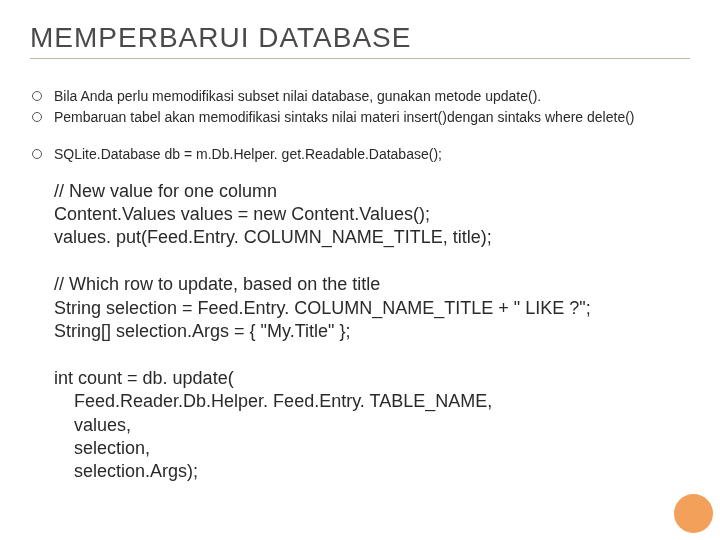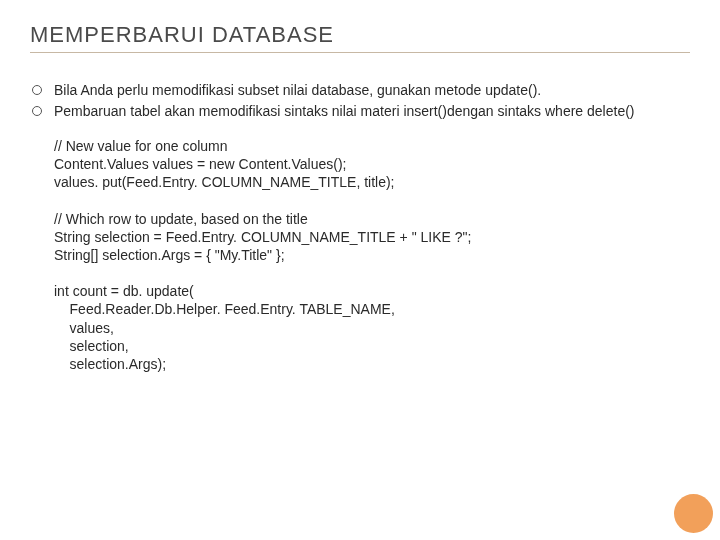--- a/index.html
+++ b/index.html
@@ -13,21 +13,21 @@
     overflow: hidden;
   }
   .slide {
     box-sizing: border-box;
     padding: 22px 30px 0 30px;
     width: 100%;
     height: 100%;
     position: relative;
   }
   .title {
-    font-size: 22px;
+    font-size: 28px;
     font-variant: small-caps;
     letter-spacing: 1px;
     color: #4a4a4a;
     font-weight: 400;
     margin: 0 0 4px 0;
     font-family: Arial, sans-serif;
   }
   .rule {
     border: none;
     border-top: 1px solid #c7b8a4;
@@ -56,21 +56,21 @@
     border: 1.5px solid #555;
     border-radius: 50%;
     background: transparent;
   }
   .just {
     text-align: justify;
     text-justify: inter-word;
   }
   .codeblock {
     font-family: Arial, Helvetica, sans-serif;
-    font-size: 14px;
+    font-size: 18px;
     line-height: 1.3;
     color: #2a2a2a;
     white-space: pre;
     padding-left: 24px;
     margin-top: -2px;
   }
   .corner {
     position: absolute;
     right: 4px;
     bottom: 4px;
@@ -98,20 +98,23 @@
 
 <div class="slide">
   <h1 class="title">MEMPERBARUI DATABASE</h1>
   <hr class="rule">
 
   <ul class="bullets">
     <li class="just">Bila Anda perlu memodifikasi subset nilai database, gunakan metode update().</li>
     <li class="just">Pembaruan tabel akan memodifikasi sintaks nilai materi insert()dengan sintaks where delete()</li>
   </ul>
 
+  <ul class="bullets">
+    <li>SQLite.Database db = m.Db.Helper. get.Readable.Database();</li>
+  </ul>
 
   <div class="codeblock">// New value for one column
 Content.Values values = new Content.Values();
 values. put(Feed.Entry. COLUMN_NAME_TITLE, title);
 
 // Which row to update, based on the title
 String selection = Feed.Entry. COLUMN_NAME_TITLE + " LIKE ?";
 String[] selection.Args = { "My.Title" };
 
 int count = db. update(

